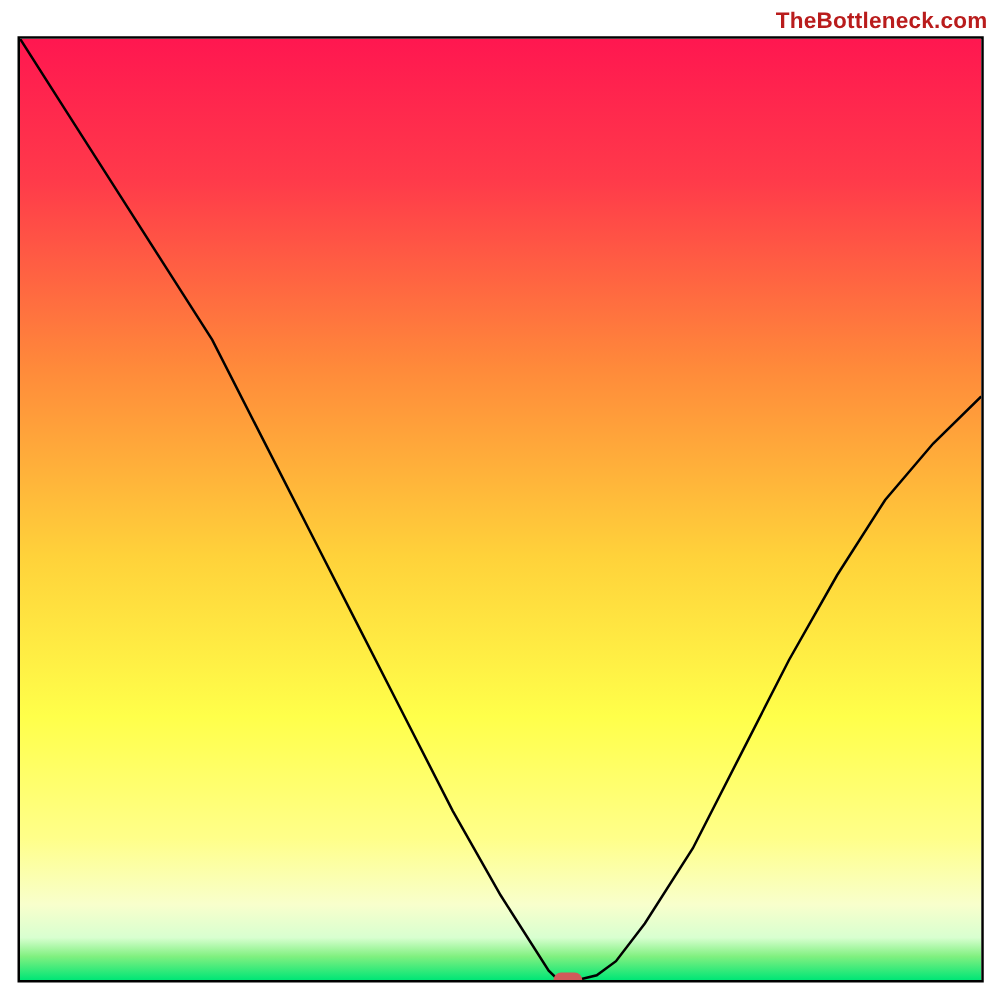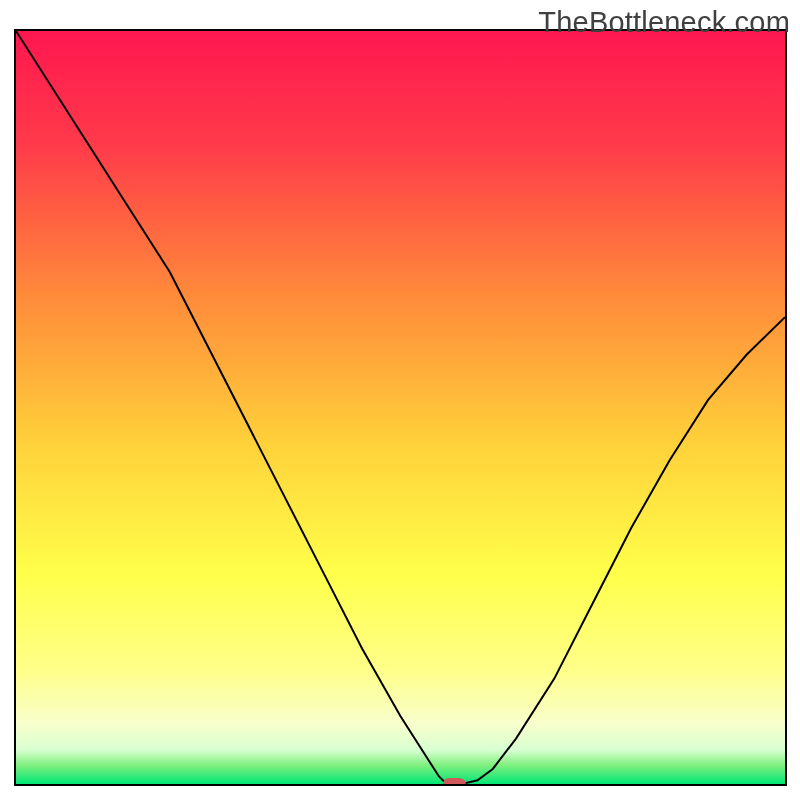--- a/index.html
+++ b/index.html
@@ -7,23 +7,23 @@
     width: 800px;
     height: 800px;
     position: relative;
     font-family: Arial, sans-serif;
     overflow: hidden;
   }
   .watermark {
     position: absolute;
     top: 6px;
     right: 10px;
-    color: #404040;
-    font-size: 29px;
-    font-weight: 400;
+    color: #b91c1c;
+    font-size: 18px;
+    font-weight: 700;
     z-index: 10;
     letter-spacing: 0.2px;
   }
   .chart-frame {
     position: absolute;
     top: 29px;
     left: 14px;
     width: 773px;
     height: 757px;
     border: 2px solid #000;

